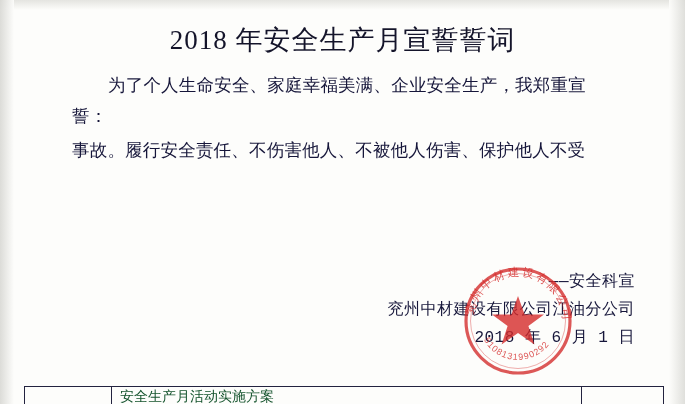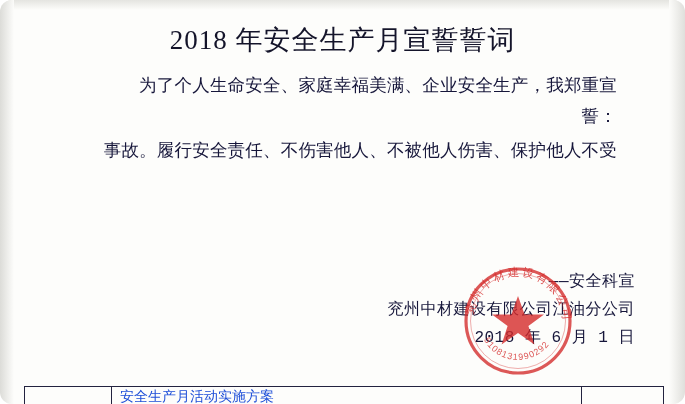--- a/index.html
+++ b/index.html
@@ -13,21 +13,20 @@
     font-family: "Liberation Serif", "DejaVu Serif", serif;
     overflow: hidden;
   }
   .page {
     position: relative;
     width: 685px;
     height: 404px;
     background: #fdfdfb;
     box-sizing: border-box;
     overflow: hidden;
-    border-radius: 12px;
   }
   
   .edge-left {
     position: absolute;
     left: 0; top: 0;
     width: 14px; height: 404px;
     background: linear-gradient(to right, #d8d8d4, #fdfdfb);
     opacity: 0.9;
   }
   .edge-right {
@@ -60,21 +59,20 @@
   .body-text {
     position: absolute;
     top: 70px;
     left: 72px;
     width: 545px;
     color: #16163a;
     font-size: 17.5px;
     line-height: 31px;
     letter-spacing: 0.2px;
     font-family: "Liberation Serif", "DejaVu Serif", serif;
-    text-align: right;
   }
   .body-text p {
     margin: 0 0 3px 0;
   }
   .indent {
     text-indent: 36px;
   }
 
   .signature-block {
     position: absolute;
@@ -119,21 +117,21 @@
     width: 1px;
     height: 18px;
     background: #23233f;
   }
   .bottom-text {
     position: absolute;
     left: 120px;
     top: 388px;
     width: 520px;
     font-size: 14px;
-    color: #1d4ed8;
+    color: #14532d;
     white-space: nowrap;
     overflow: hidden;
     height: 16px;
   }
 </style>
 </head>
 <body>
 
 <div class="page">
 

